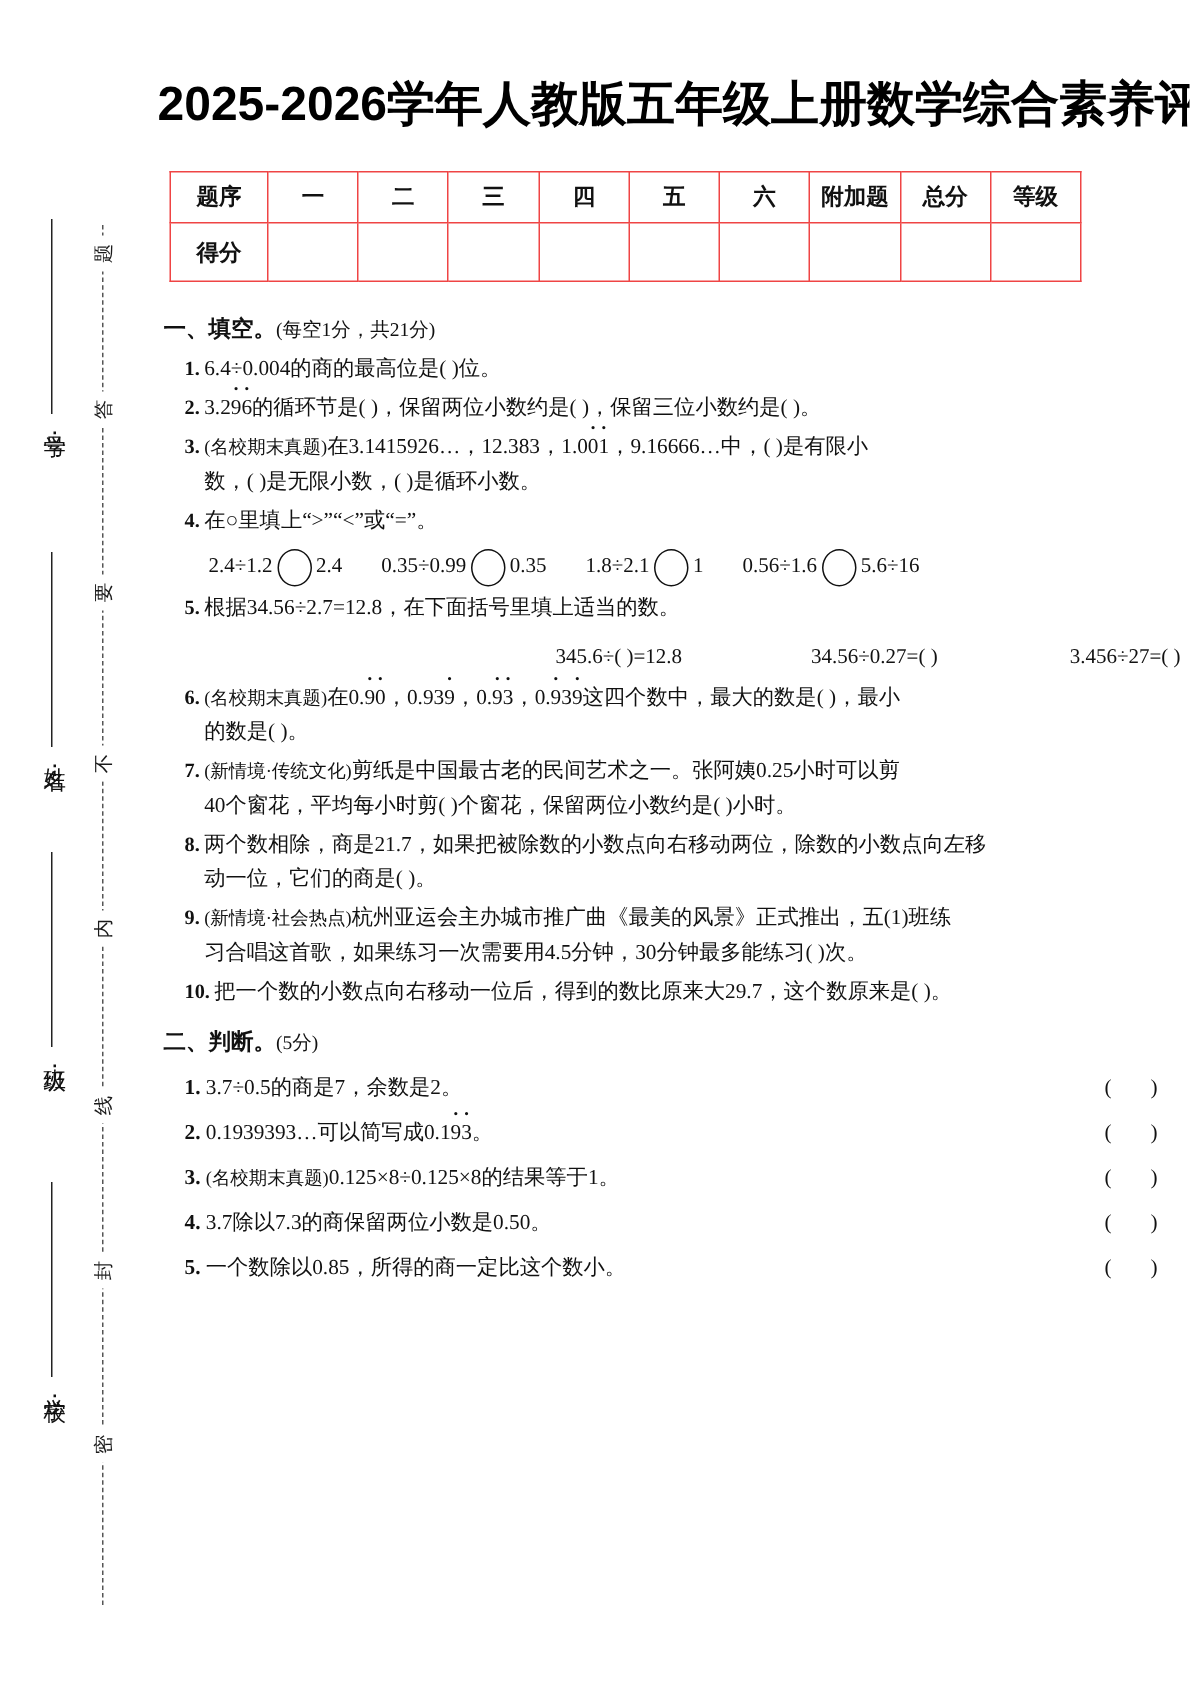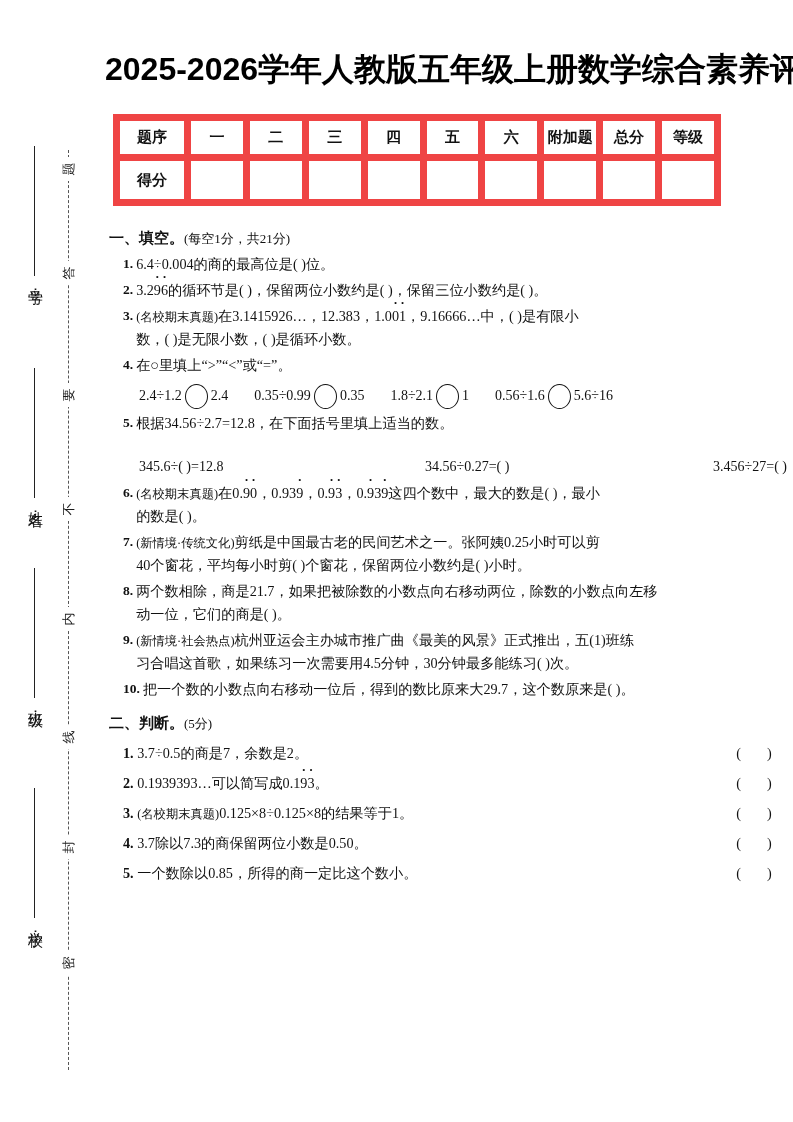--- a/index.html
+++ b/index.html
@@ -102,21 +102,21 @@
   .meta-line span.gap { display: inline-block; width: 34px; }
 
   
   .score-table {
     margin: 22px 8px 0 8px;
     border-collapse: collapse;
     width: 608px;
     table-layout: fixed;
   }
   .score-table td {
-    border: 7px solid #ef4444;
+    border: 1px solid #ef4444;
     height: 31px;
     text-align: center;
     vertical-align: middle;
     font-size: 15px;
     font-family: "Liberation Serif", serif;
     font-weight: bold;
   }
   .score-table td.head-label { width: 62px; }
   .score-table tr.row-score td { height: 36px; }
 
@@ -181,23 +181,23 @@
     display: inline-block;
     width: 21px;
     height: 23px;
     border: 1.1px solid #111;
     border-radius: 50%;
     margin: 0 3px;
   }
   .eq-row {
     display: flex;
     padding-left: 30px;
-    margin-top: 21px;
+    margin-top: 11px;
     font-size: 14px;
-    justify-content: space-between;
+    justify-content: flex-end;
   }
   .eq-item { white-space: nowrap; }
   .eq-gap1 { display: inline-block; width: 86px; }
   .eq-gap2 { display: inline-block; width: 88px; }
 
   
   .j-row {
     display: flex;
     align-items: flex-start;
     padding-left: 14px;

